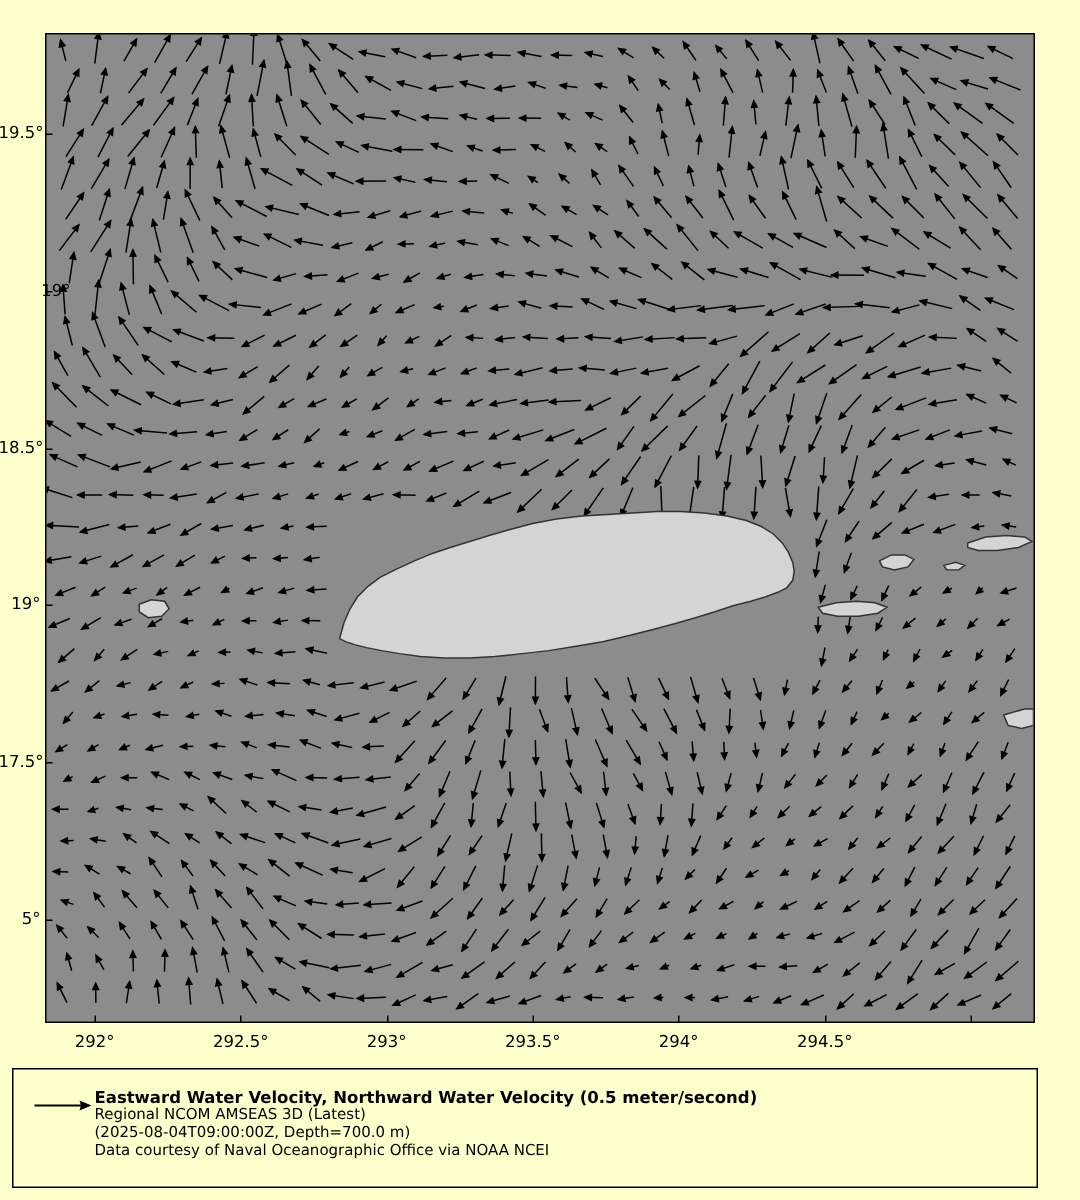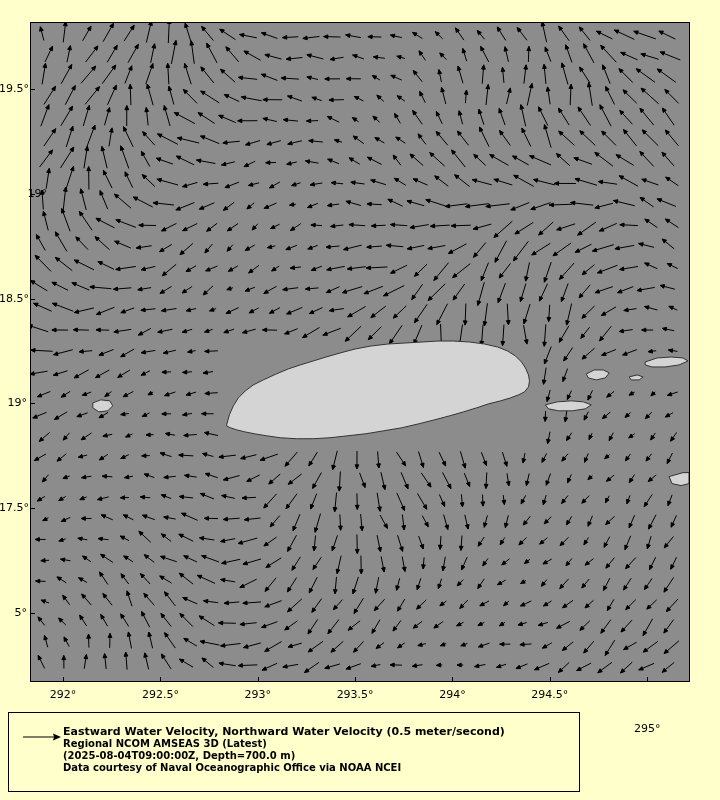--- a/index.html
+++ b/index.html
@@ -63,21 +63,21 @@
   }
   .tick-mark {
     position: absolute;
     background: #000;
   }
   
   #legend {
     position: absolute;
     left: 8px;
     top: 712px;
-    width: 572px;
+    width: 684px;
     height: 80px;
     border: 1px solid #000;
     box-sizing: border-box;
     background: #ffffcc;
   }
   #legend-arrow {
     position: absolute;
     left: 12px;
     top: 18px;
     width: 40px;
@@ -92,21 +92,20 @@
   #legend-title {
     font-size: 11px;
     font-weight: bold;
     color: #000;
     line-height: 13px;
   }
   .legend-sub {
     font-size: 10px;
     color: #000;
     line-height: 12px;
-    font-weight: bold;
   }
 </style>
 </head>
 <body>
 
 <div id="page">
 
   <div id="map-wrap">
 
     <div id="map-frame">

